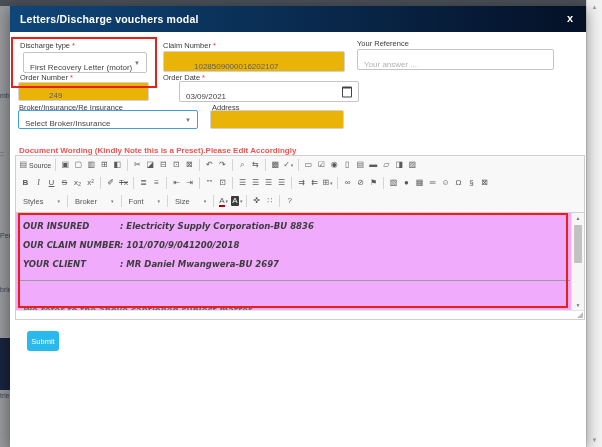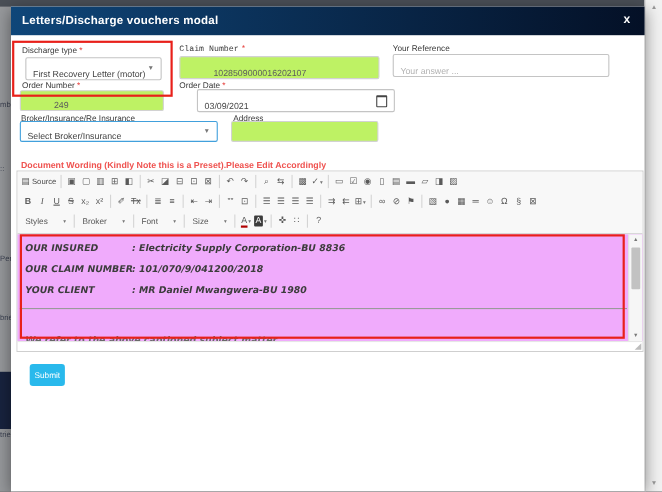--- a/index.html
+++ b/index.html
@@ -17,21 +17,21 @@
   .mhead{position:absolute;left:0;top:0;width:100%;height:26px;
          background:linear-gradient(90deg,var(--header_left,#0f4679),var(--header_right,#041026));}
   .mtitle{position:absolute;left:10px;top:7px;font-size:10.5px;font-weight:bold;color:#fff;letter-spacing:.2px;}
   .mclose{position:absolute;right:13px;top:6px;font-size:11px;font-weight:bold;color:#fff;cursor:pointer;}
   
   .lbl{position:absolute;font-size:7.5px;color:#3a3a3a;white-space:nowrap;}
   .star{color:#e53935;font-size:7.5px;margin-left:2px;}
   .field{position:absolute;box-sizing:border-box;font-size:8px;color:#444;
          background:#fff;border:1px solid #c4c4c4;border-radius:2px;
          padding:0 6px;display:flex;align-items:flex-end;white-space:nowrap;overflow:hidden;}
-  .field.disabled{background:#bef264;border-color:#d2d2d2;color:#5c5c5c;padding-left:30px;}
+  .field.disabled{background:#eab308;border-color:#d2d2d2;color:#5c5c5c;padding-left:30px;}
   .field.placeholder{color:#b3b3b3;}
   .select .caret{position:absolute;right:6px;top:50%;transform:translateY(-50%);font-size:6px;color:#777;}
   .select.focused{border-color:var(--focus_blue,#41a0dc);}
   .cal-icon{position:absolute;right:6px;top:50%;transform:translateY(-50%);width:8px;height:8px;
             border:1px solid #444;border-top:2.5px solid #444;border-radius:1px;}
   .annot{position:absolute;border:2px solid var(--annotation_red,#e8201a);background:transparent;pointer-events:none;z-index:8;}
   .note{position:absolute;font-size:8px;font-weight:bold;color:var(--note_red,#ef5350);white-space:nowrap;}
   
   .edwrap{position:absolute;left:5px;top:149px;width:570px;height:165px;box-sizing:border-box;
           border:1px solid #cfcfcf;background:#fff;}
@@ -91,21 +91,21 @@
 
     <div class="annot" style="left:1px;top:31px;width:142px;height:47px;"></div>
     <div class="lbl" style="left:10px;top:35px;">
       <span>Discharge type</span><span class="star">*</span>
     </div>
     <div class="field select" style="left:13px;top:46px;width:124px;height:21px;">
       <span>First Recovery Letter (motor)</span>
       <span class="caret">▼</span>
     </div>
 
-    <div class="lbl" style="left:153px;top:35px;font-family:Liberation Mono, monospace;">
+    <div class="lbl" style="left:153px;top:35px;">
       <span>Claim Number</span><span class="star">*</span>
     </div>
     <div class="field disabled" style="left:153px;top:45px;width:182px;height:21px;">
       <span>1028509000016202107</span>
     </div>
 
     <div class="lbl" style="left:347px;top:33px;">Your Reference</div>
     <div class="field placeholder" style="left:347px;top:43px;width:197px;height:21px;">
       <span>Your answer ...</span>
     </div>
@@ -379,21 +379,21 @@
       </div>
 
       <div class="edcontent">
         <div class="edline" style="top:7px;">
           <span class="k">OUR INSURED</span><span>: Electricity Supply Corporation-BU 8836</span>
         </div>
         <div class="edline" style="top:26px;">
           <span class="k">OUR CLAIM NUMBER</span><span>: 101/070/9/041200/2018</span>
         </div>
         <div class="edline" style="top:45px;">
-          <span class="k">YOUR CLIENT</span><span>: MR Daniel Mwangwera-BU 1980</span>
+          <span class="k">YOUR CLIENT</span><span>: MR Daniel Mwangwera-BU 2697</span>
         </div>
         <div class="edhr" style="top:67px;"></div>
         <div class="edline" style="top:91px;color:#6a6a6a;">We refer to the above captioned subject matter</div>
 
         <div class="edscroll">
           <div class="arr" style="top:2px">▲</div>
           <div class="edthumb"></div>
           <div class="arr" style="bottom:2px">▼</div>
         </div>
       </div>

